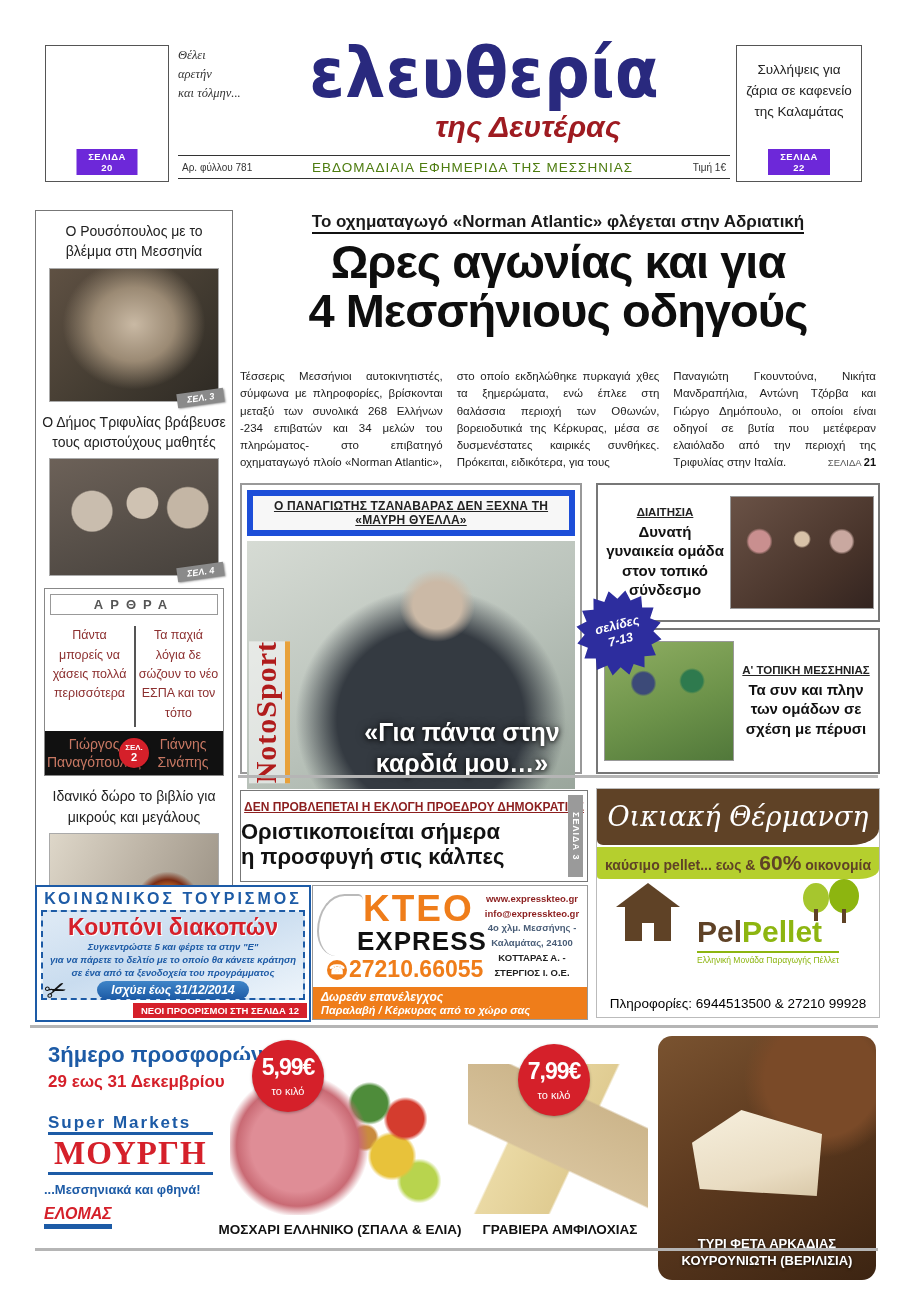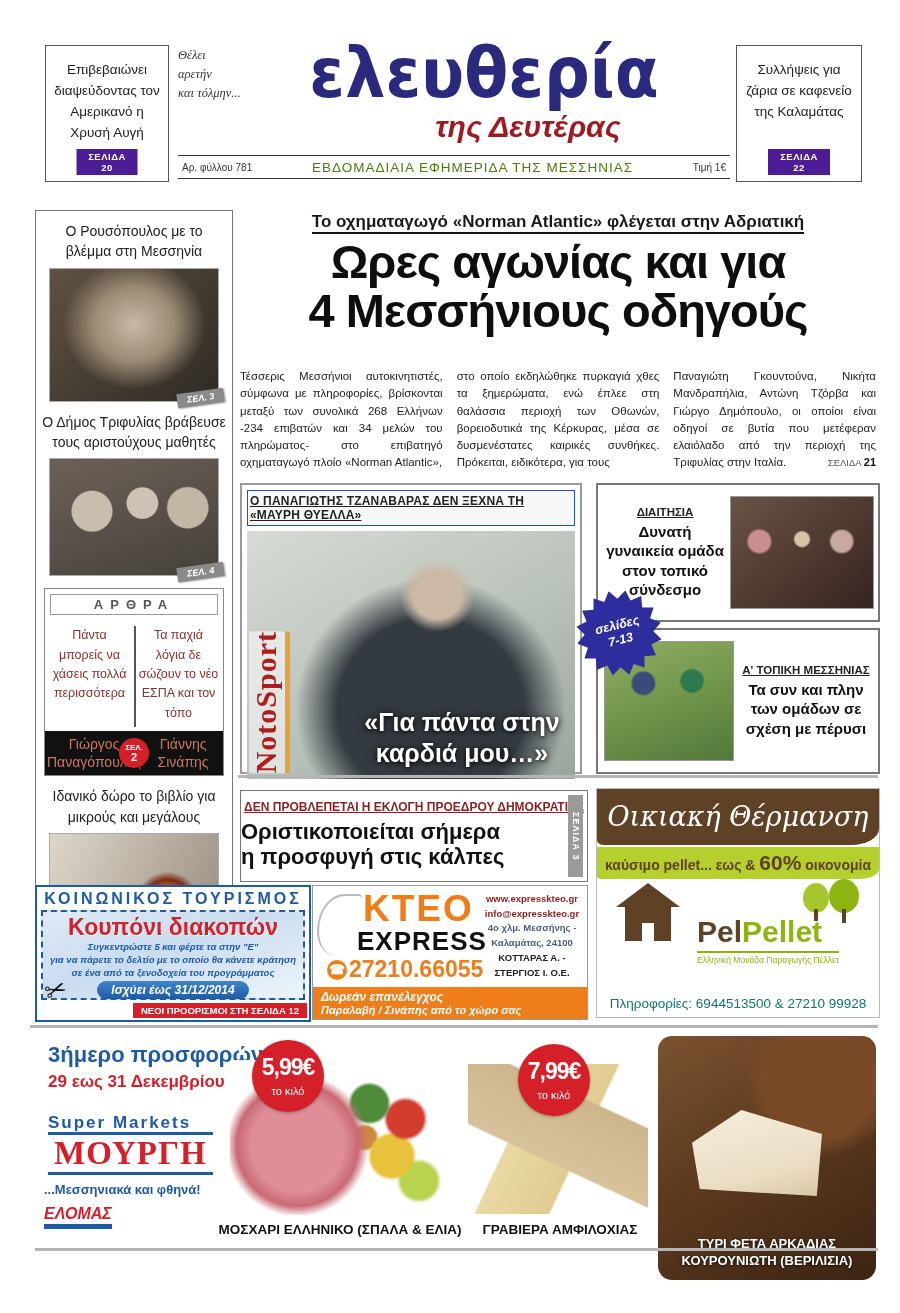--- a/index.html
+++ b/index.html
@@ -5,21 +5,21 @@
   html,body{margin:0;padding:0;background:#fff;}
   #page{position:relative;width:900px;height:1313px;background:#fff;overflow:hidden;
         font-family:"Liberation Sans", sans-serif;color:#1a1a1a;}
   .abs{position:absolute;}
   .prewrap{white-space:pre-line;}
 
   
   .ear{border:1px solid #555;background:#fff;text-align:center;}
   .ear-text{font-size:13.5px;line-height:1.55;padding:14px 8px 0 8px;color:#222;}
   .ear-badge{position:absolute;bottom:6px;left:50%;transform:translateX(-50%);
-             background:#4c1d95;color:#fff;font-size:9.5px;font-weight:bold;
+             background:#6d28d9;color:#fff;font-size:9.5px;font-weight:bold;
              padding:2px 8px;letter-spacing:.5px;}
   #ear-left{left:45px;top:45px;width:122px;height:135px;}
   #ear-right{left:736px;top:45px;width:124px;height:135px;}
 
   
   #masthead{left:178px;top:38px;width:552px;height:162px;}
   #slogan{left:0;top:8px;font-family:"Liberation Serif",serif;font-style:italic;
           font-size:12.5px;color:#333;line-height:1.5;}
   #logo-main{left:60px;top:-2px;width:492px;text-align:center;
              font-size:64px;font-weight:800;color:#29297e;letter-spacing:0px;
@@ -76,21 +76,21 @@
   #arthra-foot{position:relative;background:#111;display:flex;}
   .arthra-author{flex:1;color:#c87863;font-size:14px;line-height:1.3;text-align:center;padding:4px 2px;}
   #arthra-badge{position:absolute;left:50%;top:50%;transform:translate(-50%,-50%);
                 width:30px;height:30px;border-radius:50%;background:#d5202a;color:#fff;
                 text-align:center;font-weight:bold;box-shadow:0 1px 2px rgba(0,0,0,.5);}
   #arthra-badge .l1{font-size:8px;display:block;margin-top:5px;}
   #arthra-badge .l2{font-size:11px;display:block;line-height:1;}
 
   
   #sport-main{left:240px;top:483px;width:338px;height:287px;border:2px solid #999;background:#fff;}
-  #sport-head{margin:5px;border:1px solid #1d4ed8;font-size:12px;
+  #sport-head{margin:5px;border:6px solid #1d4ed8;text-align:center;font-size:12px;
               font-weight:bold;color:#222;padding:3px 2px;text-decoration:underline;
               letter-spacing:.2px;background:#f7f7f7;}
   #sport-photo{position:relative;margin:0 5px 5px 5px;height:248px;background:
       radial-gradient(ellipse at 58% 26%,#cbb9a6 0 9%,transparent 14%),
       radial-gradient(ellipse at 56% 72%,#343a41 0 36%,transparent 52%),
       linear-gradient(150deg,#d6dbd4 0%,#b9c2ba 55%,#9aa69c 100%);}
   #notosport{position:absolute;left:2px;bottom:6px;writing-mode:vertical-rl;transform:rotate(180deg);
              font-family:"Liberation Serif",serif;font-weight:bold;font-size:30px;color:#b01c1c;
              border-left:5px solid #e8a13a;padding-left:2px;letter-spacing:1px;background:rgba(255,255,255,.55);}
   #sport-quote{position:absolute;left:110px;bottom:10px;width:210px;text-align:center;
@@ -150,21 +150,21 @@
   #pelpellet .pel{color:#5f4226;}
   #pelpellet .let{color:#8db510;}
   #pellet-sub{position:absolute;left:100px;top:72px;font-size:8.5px;color:#8db510;border-top:2px solid #8db510;padding-top:2px;}
   .tree{position:absolute;border-radius:50%;background:#a6c62e;}
   #tree1{left:206px;top:4px;width:26px;height:30px;}
   #tree2{left:232px;top:0px;width:30px;height:34px;background:#8db510;}
   .trunk{position:absolute;width:4px;background:#5f4226;}
   #trunk1{left:217px;top:30px;height:12px;}
   #trunk2{left:245px;top:30px;height:14px;}
   #pellet-info{position:absolute;left:0;bottom:6px;width:100%;text-align:center;
-               font-size:13.5px;color:#0f766e;}
+               font-size:13.5px;color:#000000;}
 
   
   #tourism{left:35px;top:885px;width:272px;height:133px;border:2px solid #1d5ba6;background:#fff;}
   #tourism-head{text-align:center;color:#1d5ba6;font-weight:800;font-size:16px;
                 letter-spacing:3px;padding:3px 0 2px 0;}
   #tourism-inner{position:relative;margin:0 4px;height:86px;border:2px dashed #1d5ba6;
       background:linear-gradient(160deg,#dfeaf5 0%,#c9dcef 45%,#eef5fb 100%);text-align:center;}
   #tourism-title{color:#d5202a;font-weight:800;font-size:23px;margin-top:2px;
                  text-shadow:1px 1px 0 #fff;}
   #tourism-body{color:#1d5ba6;font-style:italic;font-weight:bold;font-size:9.5px;line-height:1.35;}
@@ -233,21 +233,20 @@
   .prod-name{position:absolute;top:1222px;font-weight:800;font-size:13.5px;color:#111;text-align:center;}
   #pname1{left:200px;width:280px;}
   #pname2{left:470px;width:180px;}
 </style>
 </head>
 <body>
 
 <div id="page">
 
   <div id="ear-left" class="abs ear">
-    <div class="ear-text">Επιβεβαιώνει διαψεύδοντας τον Αμερικανό η Χρυσή Αυγή</div>
     <div class="ear-badge">ΣΕΛΙΔΑ 20</div>
   </div>
   <div id="ear-right" class="abs ear">
     <div class="ear-text">Συλλήψεις για ζάρια σε καφενείο της Καλαμάτας</div>
     <div class="ear-badge">ΣΕΛΙΔΑ 22</div>
   </div>
 
   <div id="masthead" class="abs">
     <div id="slogan" class="abs prewrap">Θέλει
 αρετήν
@@ -398,21 +397,21 @@
     <div id="kteo-right">
       <div class="kteo-web">www.expresskteo.gr</div>
       <div class="kteo-web">info@expresskteo.gr</div>
       <div class="kteo-addr">4ο χλμ. Μεσσήνης -</div>
       <div class="kteo-addr">Καλαμάτας, 24100</div>
       <div class="kteo-owner">ΚΟΤΤΑΡΑΣ Α. -</div>
       <div class="kteo-owner">ΣΤΕΡΓΙΟΣ Ι. Ο.Ε.</div>
     </div>
     <div id="kteo-strip">
       <span class="s1">Δωρεάν επανέλεγχος</span>
-      <span class="s2">Παραλαβή / Σινάπης από το χώρο σας</span>
+      <span class="s2">Παραλαβή / Κέρκυρας από το χώρο σας</span>
     </div>
   </div>
 
   <div id="rule-ads" class="abs rule"></div>
 
   <div id="mk-promo1" class="abs">3ήμερο προσφορών</div>
   <div id="mk-promo2" class="abs">29 εως 31 Δεκεμβρίου</div>
   <div id="mk-brandtop" class="abs">Super Markets</div>
   <div id="mk-brand" class="abs">ΜΟΥΡΓΗ</div>
   <div id="mk-tagline" class="abs">...Μεσσηνιακά και φθηνά!</div>

